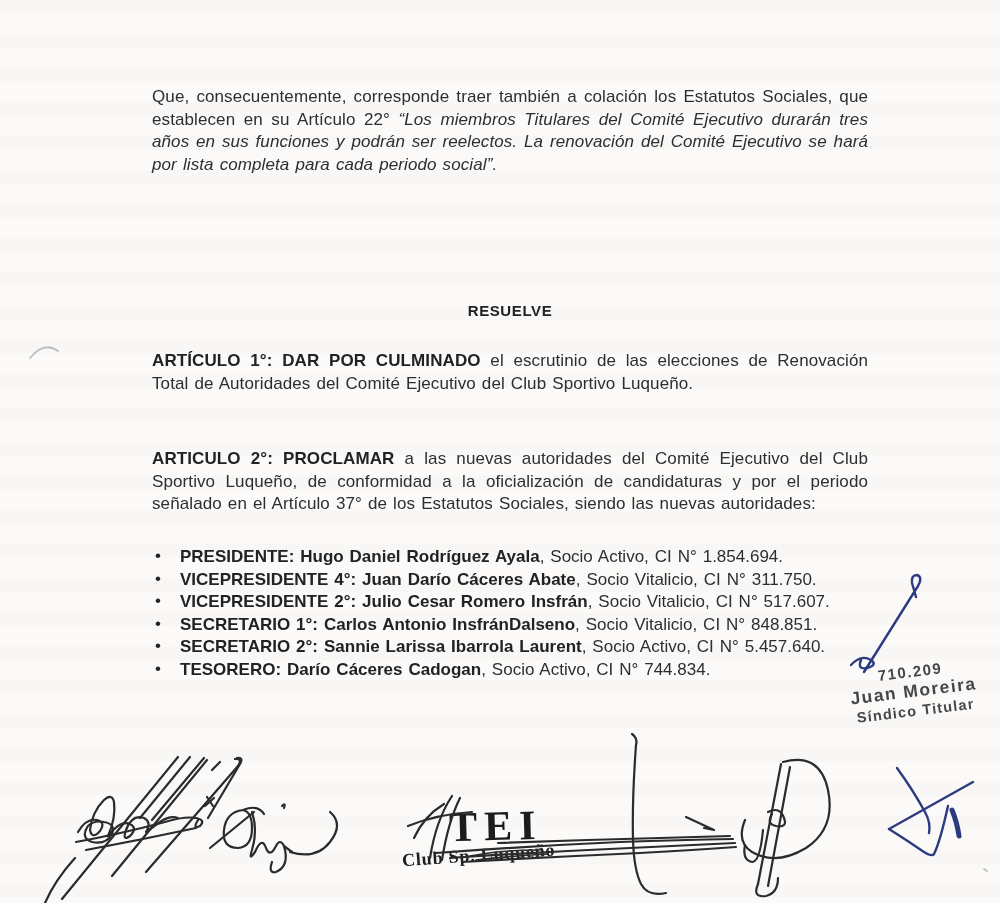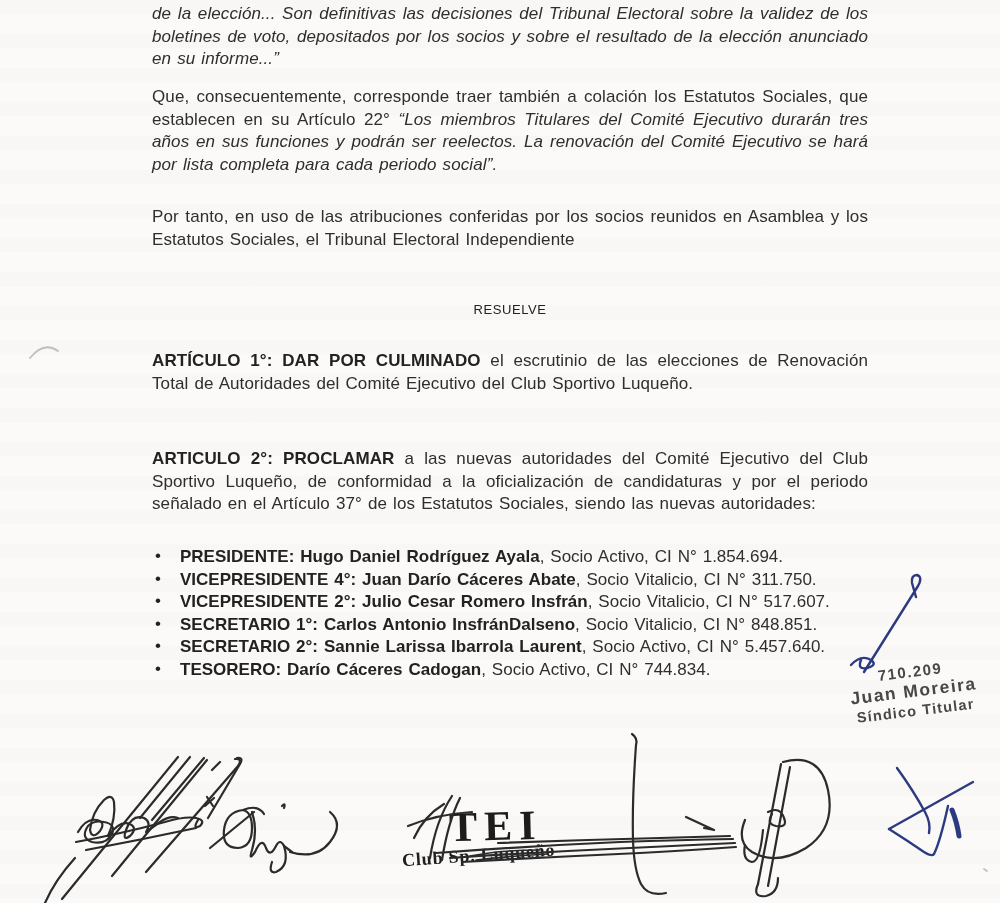--- a/index.html
+++ b/index.html
@@ -5,21 +5,21 @@
   html,body{margin:0;padding:0;}
   body{width:1000px;height:903px;position:relative;overflow:hidden;
        font-family:"Liberation Sans", sans-serif;}
   .page{position:absolute;inset:0;background:#fbfaf8;color:#2e2e2e;
         background-image:repeating-linear-gradient(180deg,rgba(0,0,0,0.012) 0 14px,rgba(0,0,0,0) 14px 34px);}
   .para{position:absolute;left:152px;width:716px;margin:0;font-size:17px;
         line-height:22.6px;text-align:justify;letter-spacing:.1px;word-spacing:1.2px;}
   .italic{font-style:italic;}
   .b{font-weight:700;color:#222;}
   .resuelve{position:absolute;left:152px;width:716px;top:302px;text-align:center;
-        font-weight:400;font-size:13px;letter-spacing:.6px;color:#222;}
+        font-weight:700;font-size:15px;letter-spacing:.6px;color:#222;}
   .bullets{position:absolute;left:152px;width:716px;top:546px;}
   .bullet-item{position:relative;padding-left:28px;font-size:17px;line-height:22.6px;
         text-align:justify;word-spacing:1.2px;}
   .marker{position:absolute;left:3px;top:-1px;font-size:17px;color:#222;}
   .sindico-stamp{position:absolute;left:845px;top:671px;width:160px;color:#474747;
         transform:rotate(-7deg);transform-origin:left top;font-weight:600;}
   .sindico-l1{font-size:15px;letter-spacing:1.5px;margin-left:32px;}
   .sindico-l2{font-size:17.5px;letter-spacing:1.5px;margin-left:2px;margin-top:1px;}
   .sindico-l3{font-size:14.5px;letter-spacing:1.2px;margin-left:6px;margin-top:1px;}
   .tei-title{position:absolute;left:449px;top:802px;font-family:"Liberation Serif", serif;
@@ -32,27 +32,25 @@
   g.blue-ink{stroke-width:2.4;}
   g.faint-ink{stroke-width:1.8;opacity:.55;}
   .thick{stroke-width:5;}
   .thin{stroke-width:1.6;}
 </style>
 </head>
 <body>
 
 <div class="page">
 
-  <p class="para italic" style="top:3px">de la elección... Son definitivas las decisiones del Tribunal Electoral sobre la validez de los boletines de voto, depositados por los socios y sobre el resultado de la elección anunciado en su informe...”</p>
 
   <p class="para" style="top:86px">
     <span>Que, consecuentemente, corresponde traer también a colación los Estatutos Sociales, que establecen en su Artículo 22° </span><span class="italic">“Los miembros Titulares del Comité Ejecutivo durarán tres años en sus funciones y podrán ser reelectos. La renovación del Comité Ejecutivo se hará por lista completa para cada periodo social”.</span>
   </p>
 
-  <p class="para" style="top:206px">Por tanto, en uso de las atribuciones conferidas por los socios reunidos en Asamblea y los Estatutos Sociales, el Tribunal Electoral Independiente</p>
 
   <div class="resuelve">RESUELVE</div>
 
   <p class="para" style="top:350px">
     <span class="b">ARTÍCULO 1°: DAR POR CULMINADO</span><span> el escrutinio de las elecciones de Renovación Total de Autoridades del Comité Ejecutivo del Club Sportivo Luqueño.</span>
   </p>
 
   <p class="para" style="top:448px">
     <span class="b">ARTICULO 2°: PROCLAMAR</span><span> a las nuevas autoridades del Comité Ejecutivo del Club Sportivo Luqueño, de conformidad a la oficialización de candidaturas y por el periodo señalado en el Artículo 37° de los Estatutos Sociales, siendo las nuevas autoridades:</span>
   </p>

